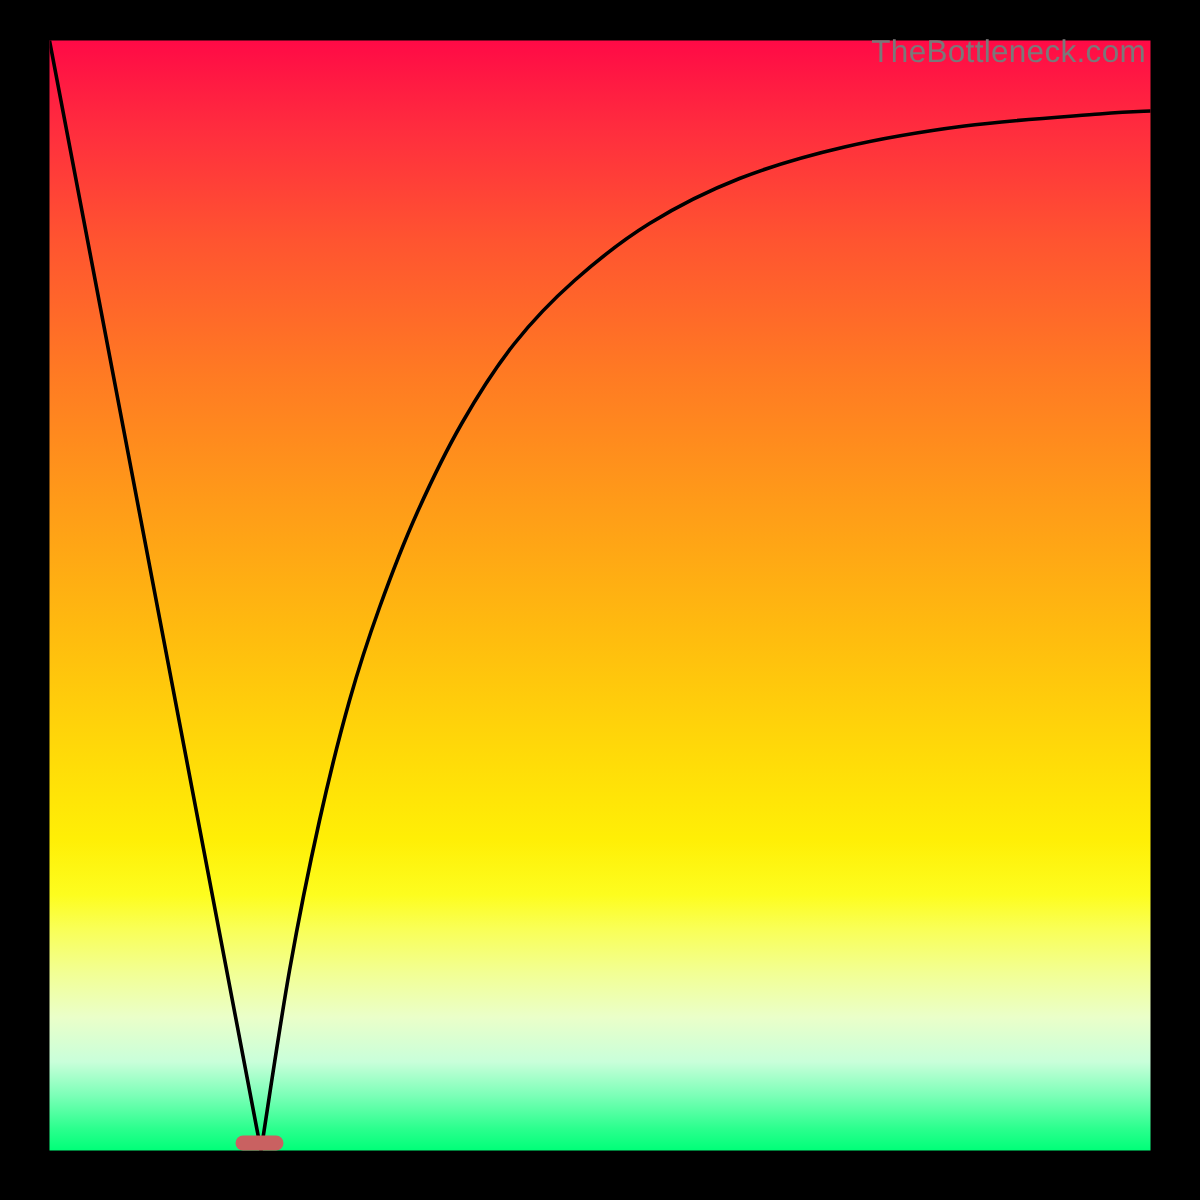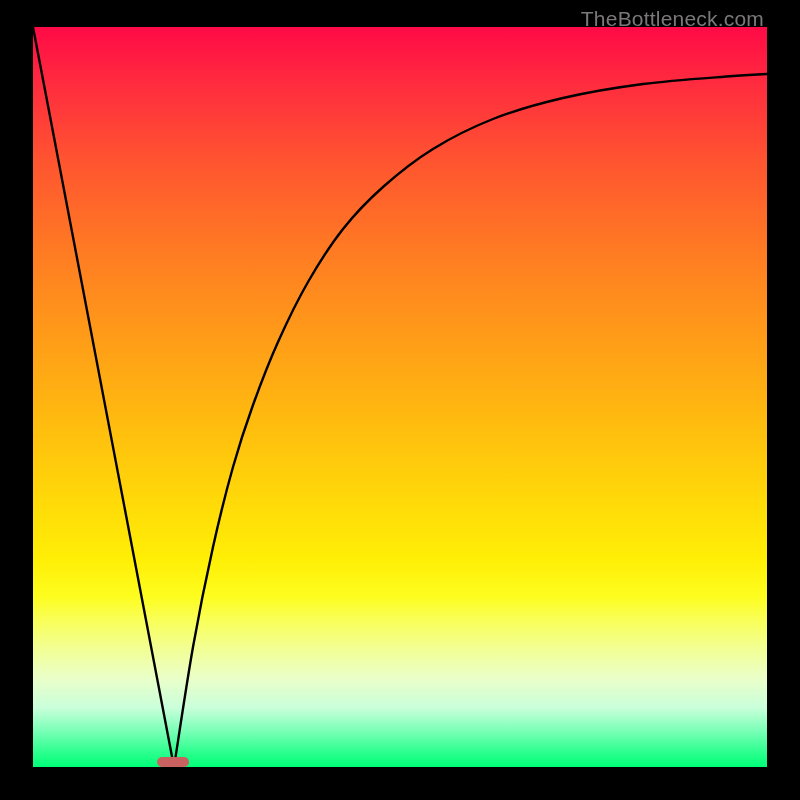--- a/index.html
+++ b/index.html
@@ -50,21 +50,21 @@
     width: 734px;
     height: 740px;
   }
   .marker {
     position: absolute;
     background: #c96161;
     border-radius: 6px;
   }
   .attribution {
     position: absolute;
-    top: 7px;
+    top: 23px;
     right: 36px;
     font-family: Arial, Helvetica, sans-serif;
     font-size: 21px;
     font-weight: 500;
     color: #7b7879;
     letter-spacing: 0.2px;
   }
 </style>
 </head>
 <body>

